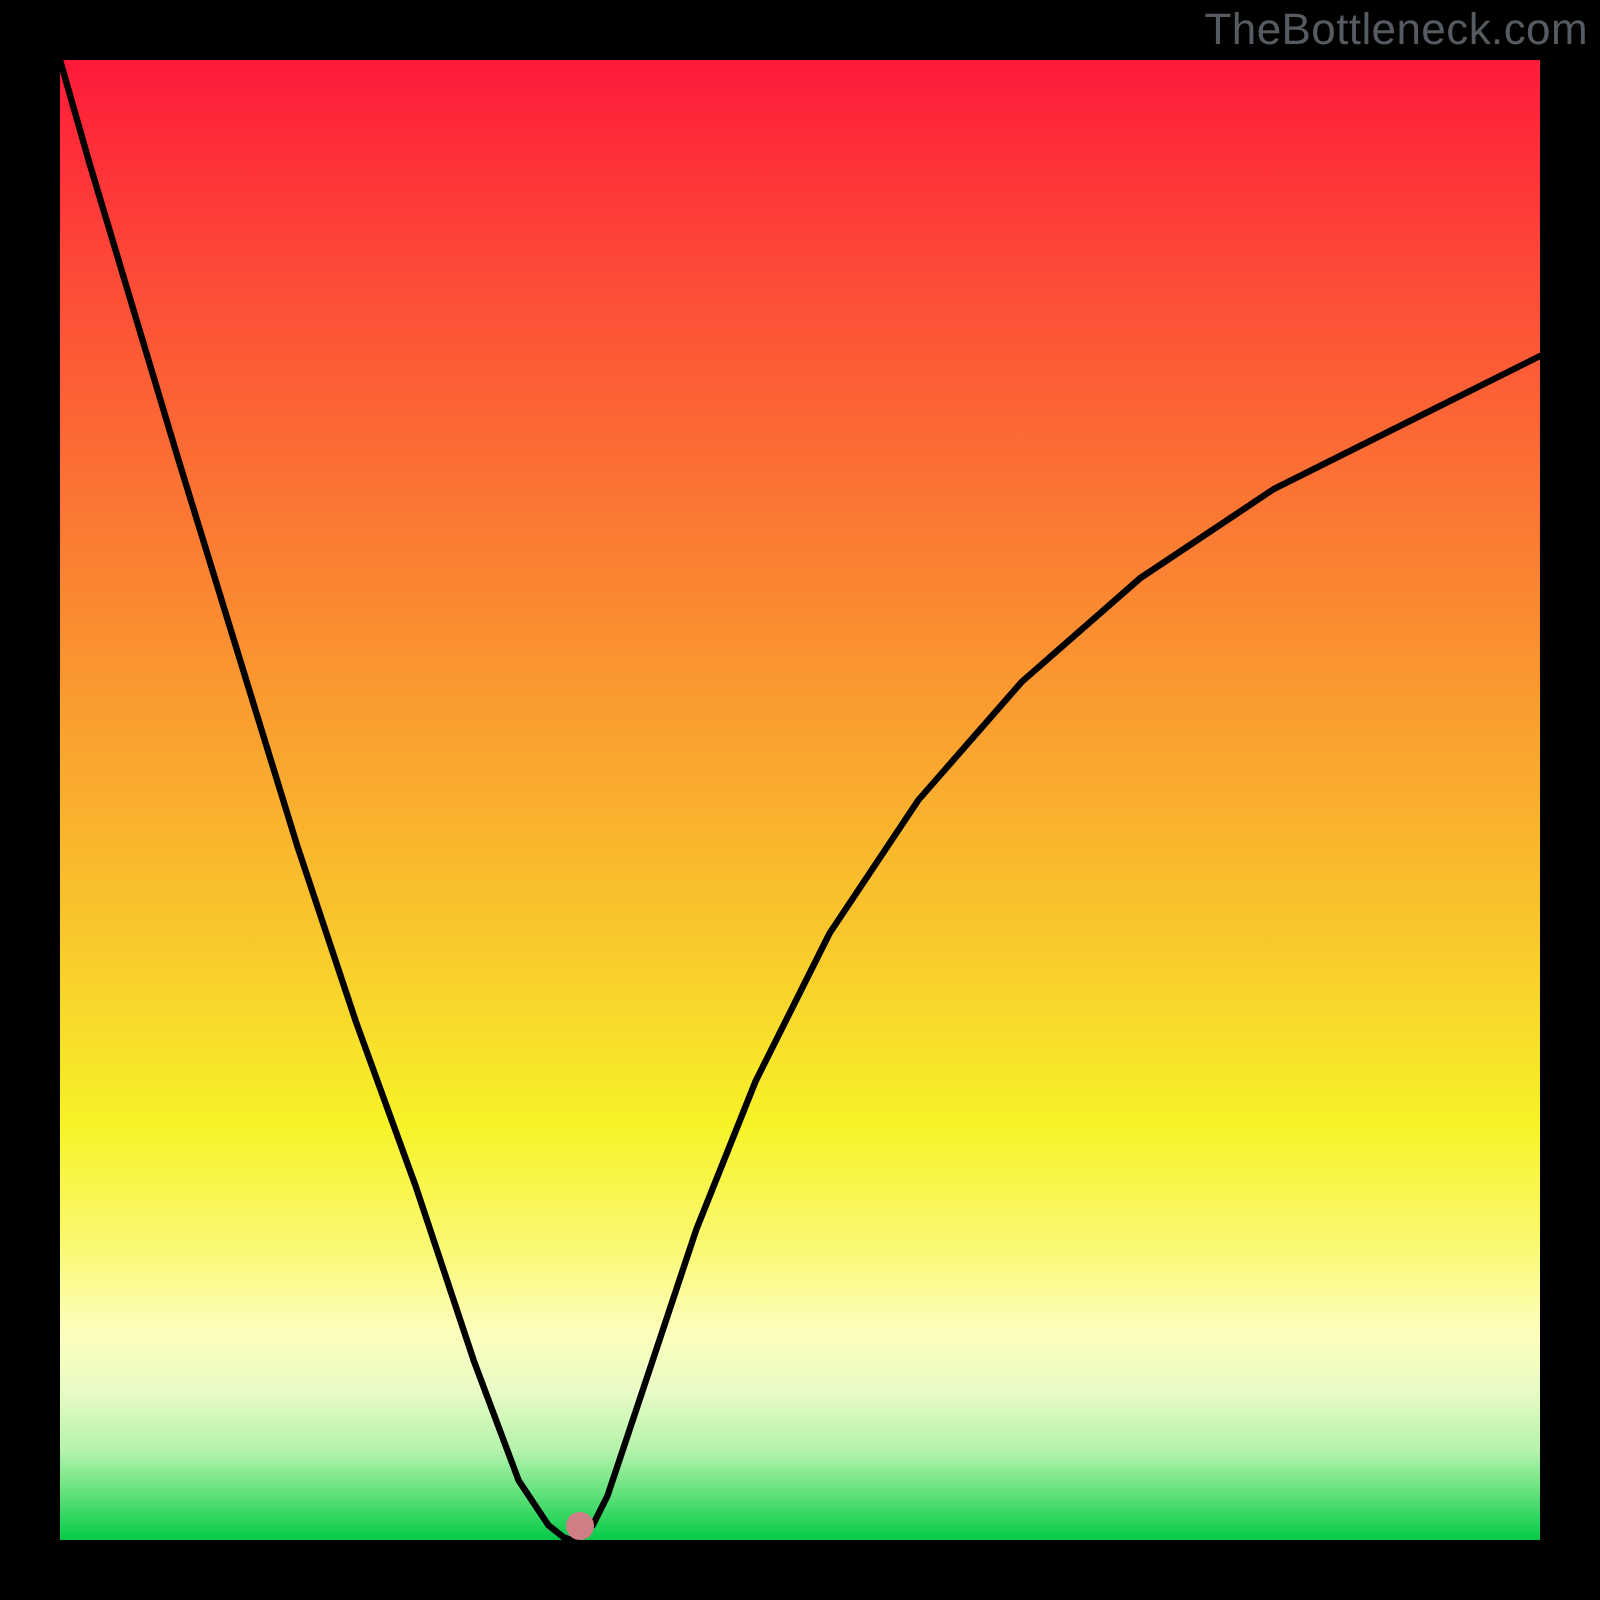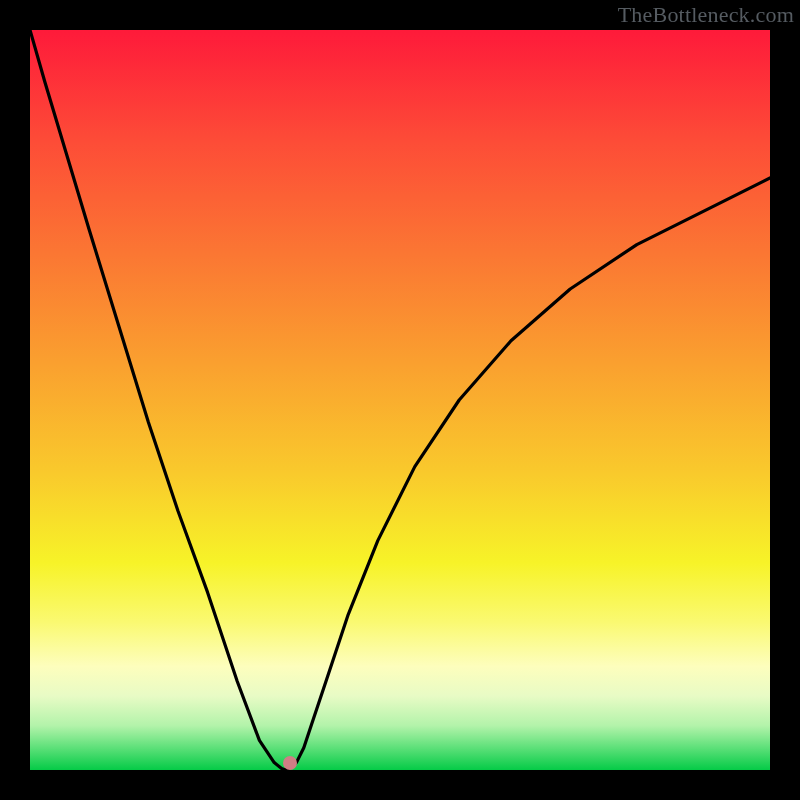--- a/index.html
+++ b/index.html
@@ -11,21 +11,20 @@
     overflow: hidden;
     font-family: Arial, Helvetica, sans-serif;
   }
   .frame {
     position: absolute;
     left: 0;
     top: 0;
     width: 800px;
     height: 608px;
     background: #000;
-    font-family: Liberation Serif, serif;
   }
   .plot-area {
     position: absolute;
     left: 30px;
     top: 30px;
     width: 740px;
     height: 740px;
     overflow: hidden;
   }
   .gradient-bg {

